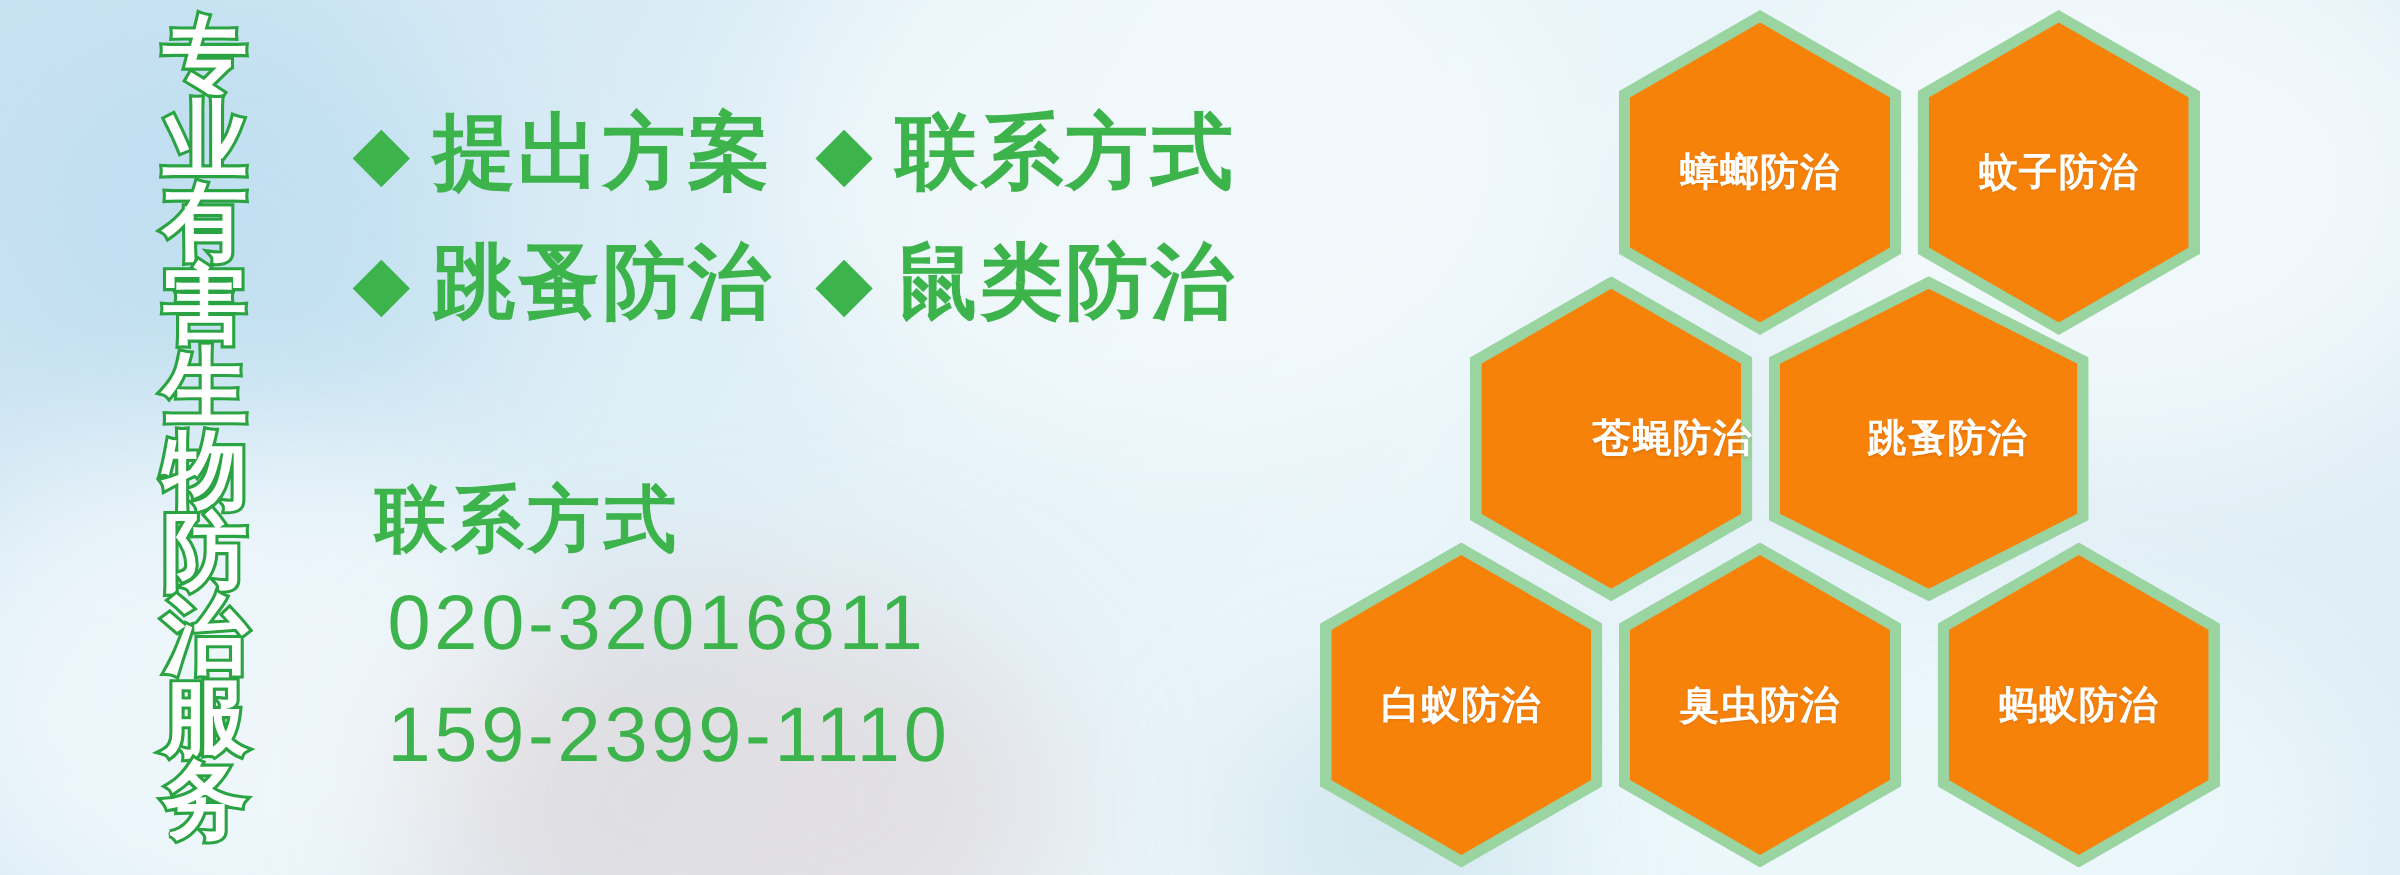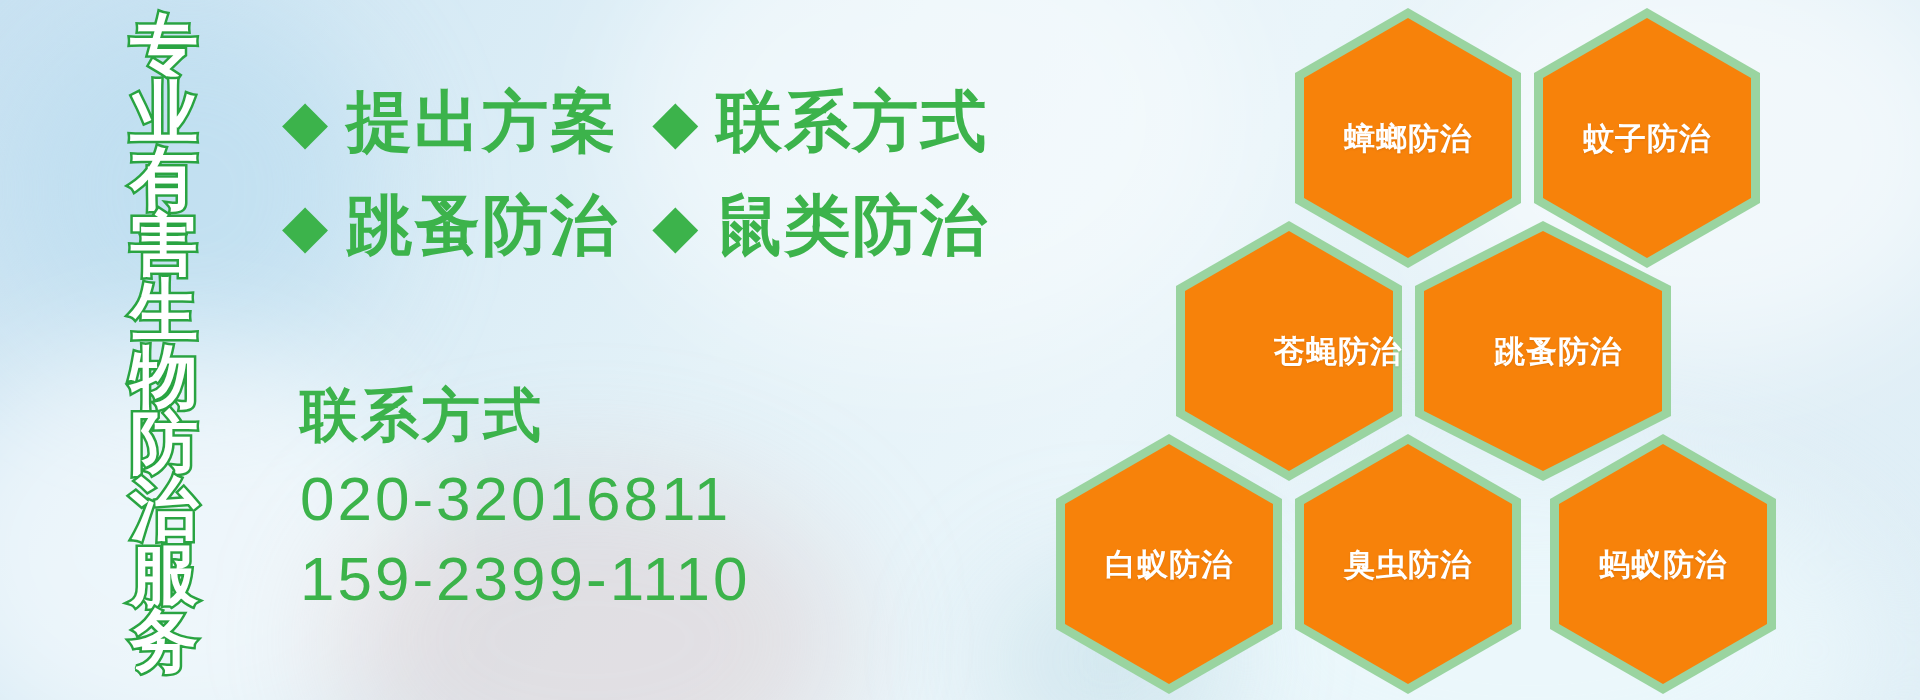--- a/index.html
+++ b/index.html
@@ -107,21 +107,21 @@
     line-height: 1.15;
     margin: 0 0 10px 0;
   }
   .contact-phone {
     color: #3cb34b;
     font-family: "Liberation Sans", sans-serif;
     font-size: 62px;
     font-weight: 400;
     letter-spacing: 3px;
     line-height: 1.30;
-    margin: 0;
+    margin: 10px;
   }
 
   
   #hex-grid {
     position: absolute;
     left: 1048px;
     top: 0px;
     width: 760px;
     height: 700px;
     z-index: 4;

